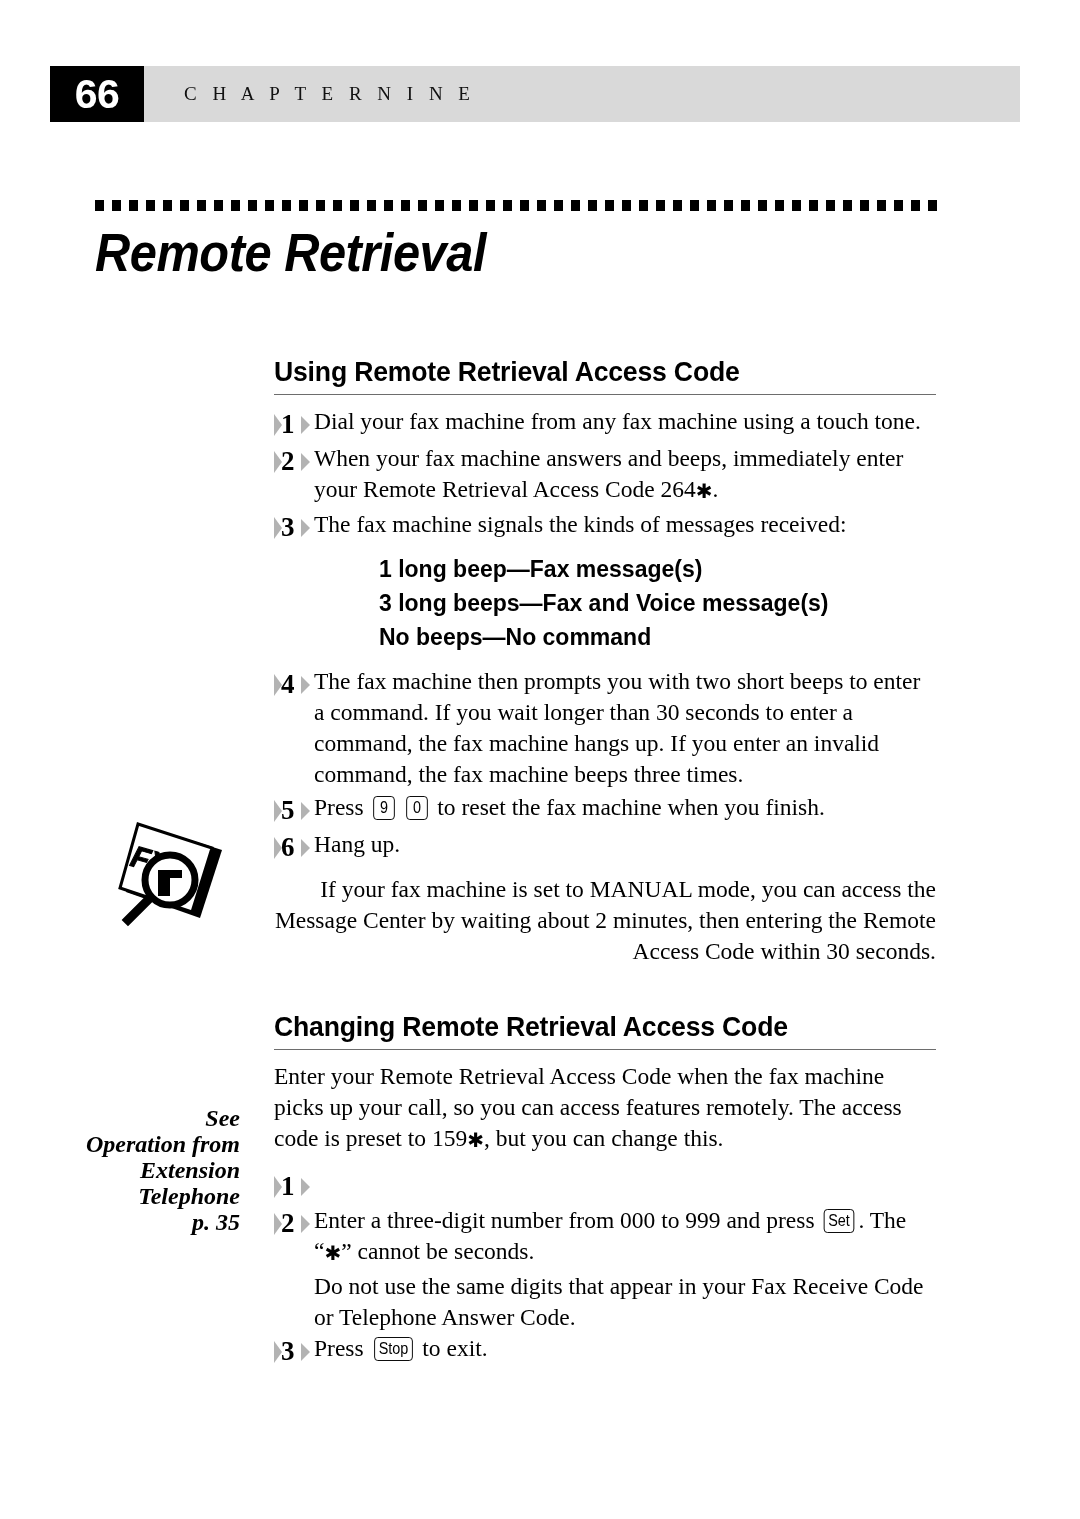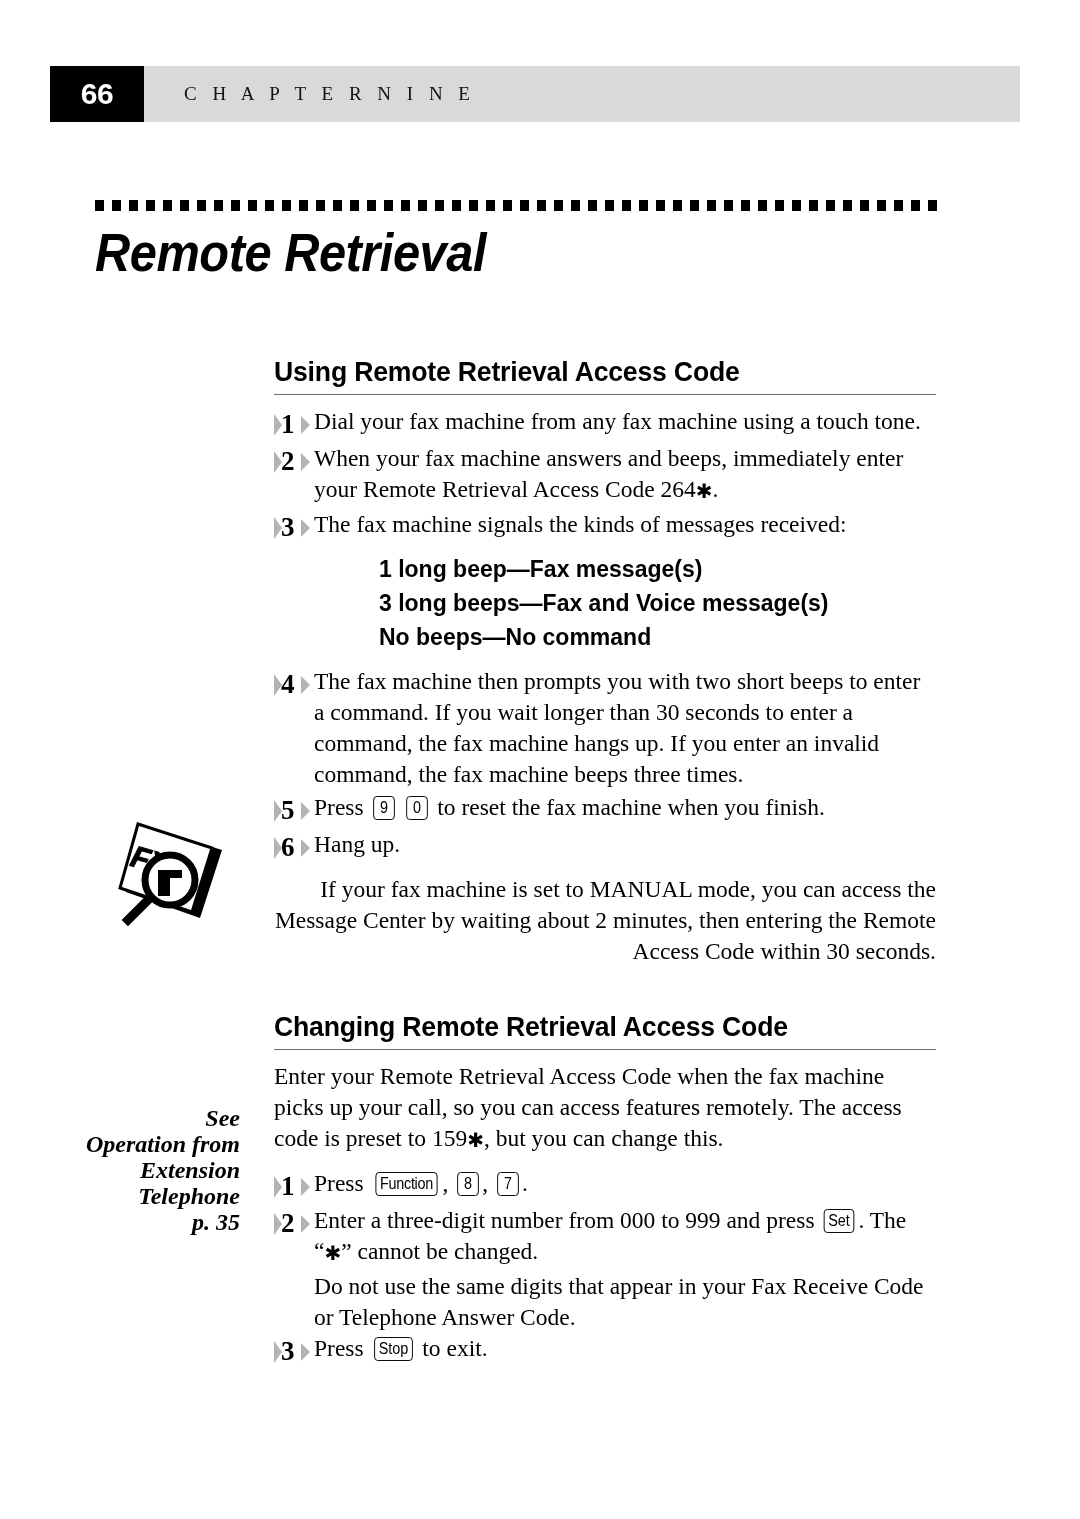--- a/index.html
+++ b/index.html
@@ -28,21 +28,21 @@
   }
   .page-number-box {
     width: 94px;
     background: #000000;
     color: #ffffff;
     display: flex;
     align-items: center;
     justify-content: center;
     font-family: "Liberation Sans", sans-serif;
     font-weight: bold;
-    font-size: 30px;
+    font-size: 41px;
     letter-spacing: -0.5px;
   }
   .header-bar {
     flex: 1;
     background: #d9d9d9;
     display: flex;
     align-items: center;
   }
   .chapter-label {
     padding-left: 40px;
@@ -340,30 +340,29 @@
     <div class="para" style="margin-left:0;"><span>Enter your Remote Retrieval Access Code when the fax machine picks up your call, so you can access features remotely. The access code is preset to 159</span><span class="star">✱</span><span>, but you can change this.</span></div>
 
     <div style="height:12px"></div>
 
     <div class="step">
       <div class="step-marker">
         <span class="tri-left"></span>
         <span class="num">1</span>
         <span class="tri-right"></span>
       </div>
-      <div class="step-text"><span>Press</span> <span class="key wide">Function</span><span>,</span> <span class="key">8</span><span>,</span> <span class="key">7</span><span>.</span></div>
     </div>
 
     <div class="step">
       <div class="step-marker">
         <span class="tri-left"></span>
         <span class="num">2</span>
         <span class="tri-right"></span>
       </div>
-      <div class="step-text"><span>Enter a three-digit number from 000 to 999 and press</span> <span class="key">Set</span><span>. The “</span><span class="star">✱</span><span>” cannot be changed.</span></div>
+      <div class="step-text"><span>Enter a three-digit number from 000 to 999 and press</span> <span class="key">Set</span><span>. The “</span><span class="star">✱</span><span>” cannot be seconds.</span></div>
     </div>
 
     <div class="para">Do not use the same digits that appear in your Fax Receive Code or Telephone Answer Code.</div>
 
     <div class="step">
       <div class="step-marker">
         <span class="tri-left"></span>
         <span class="num">3</span>
         <span class="tri-right"></span>
       </div>

